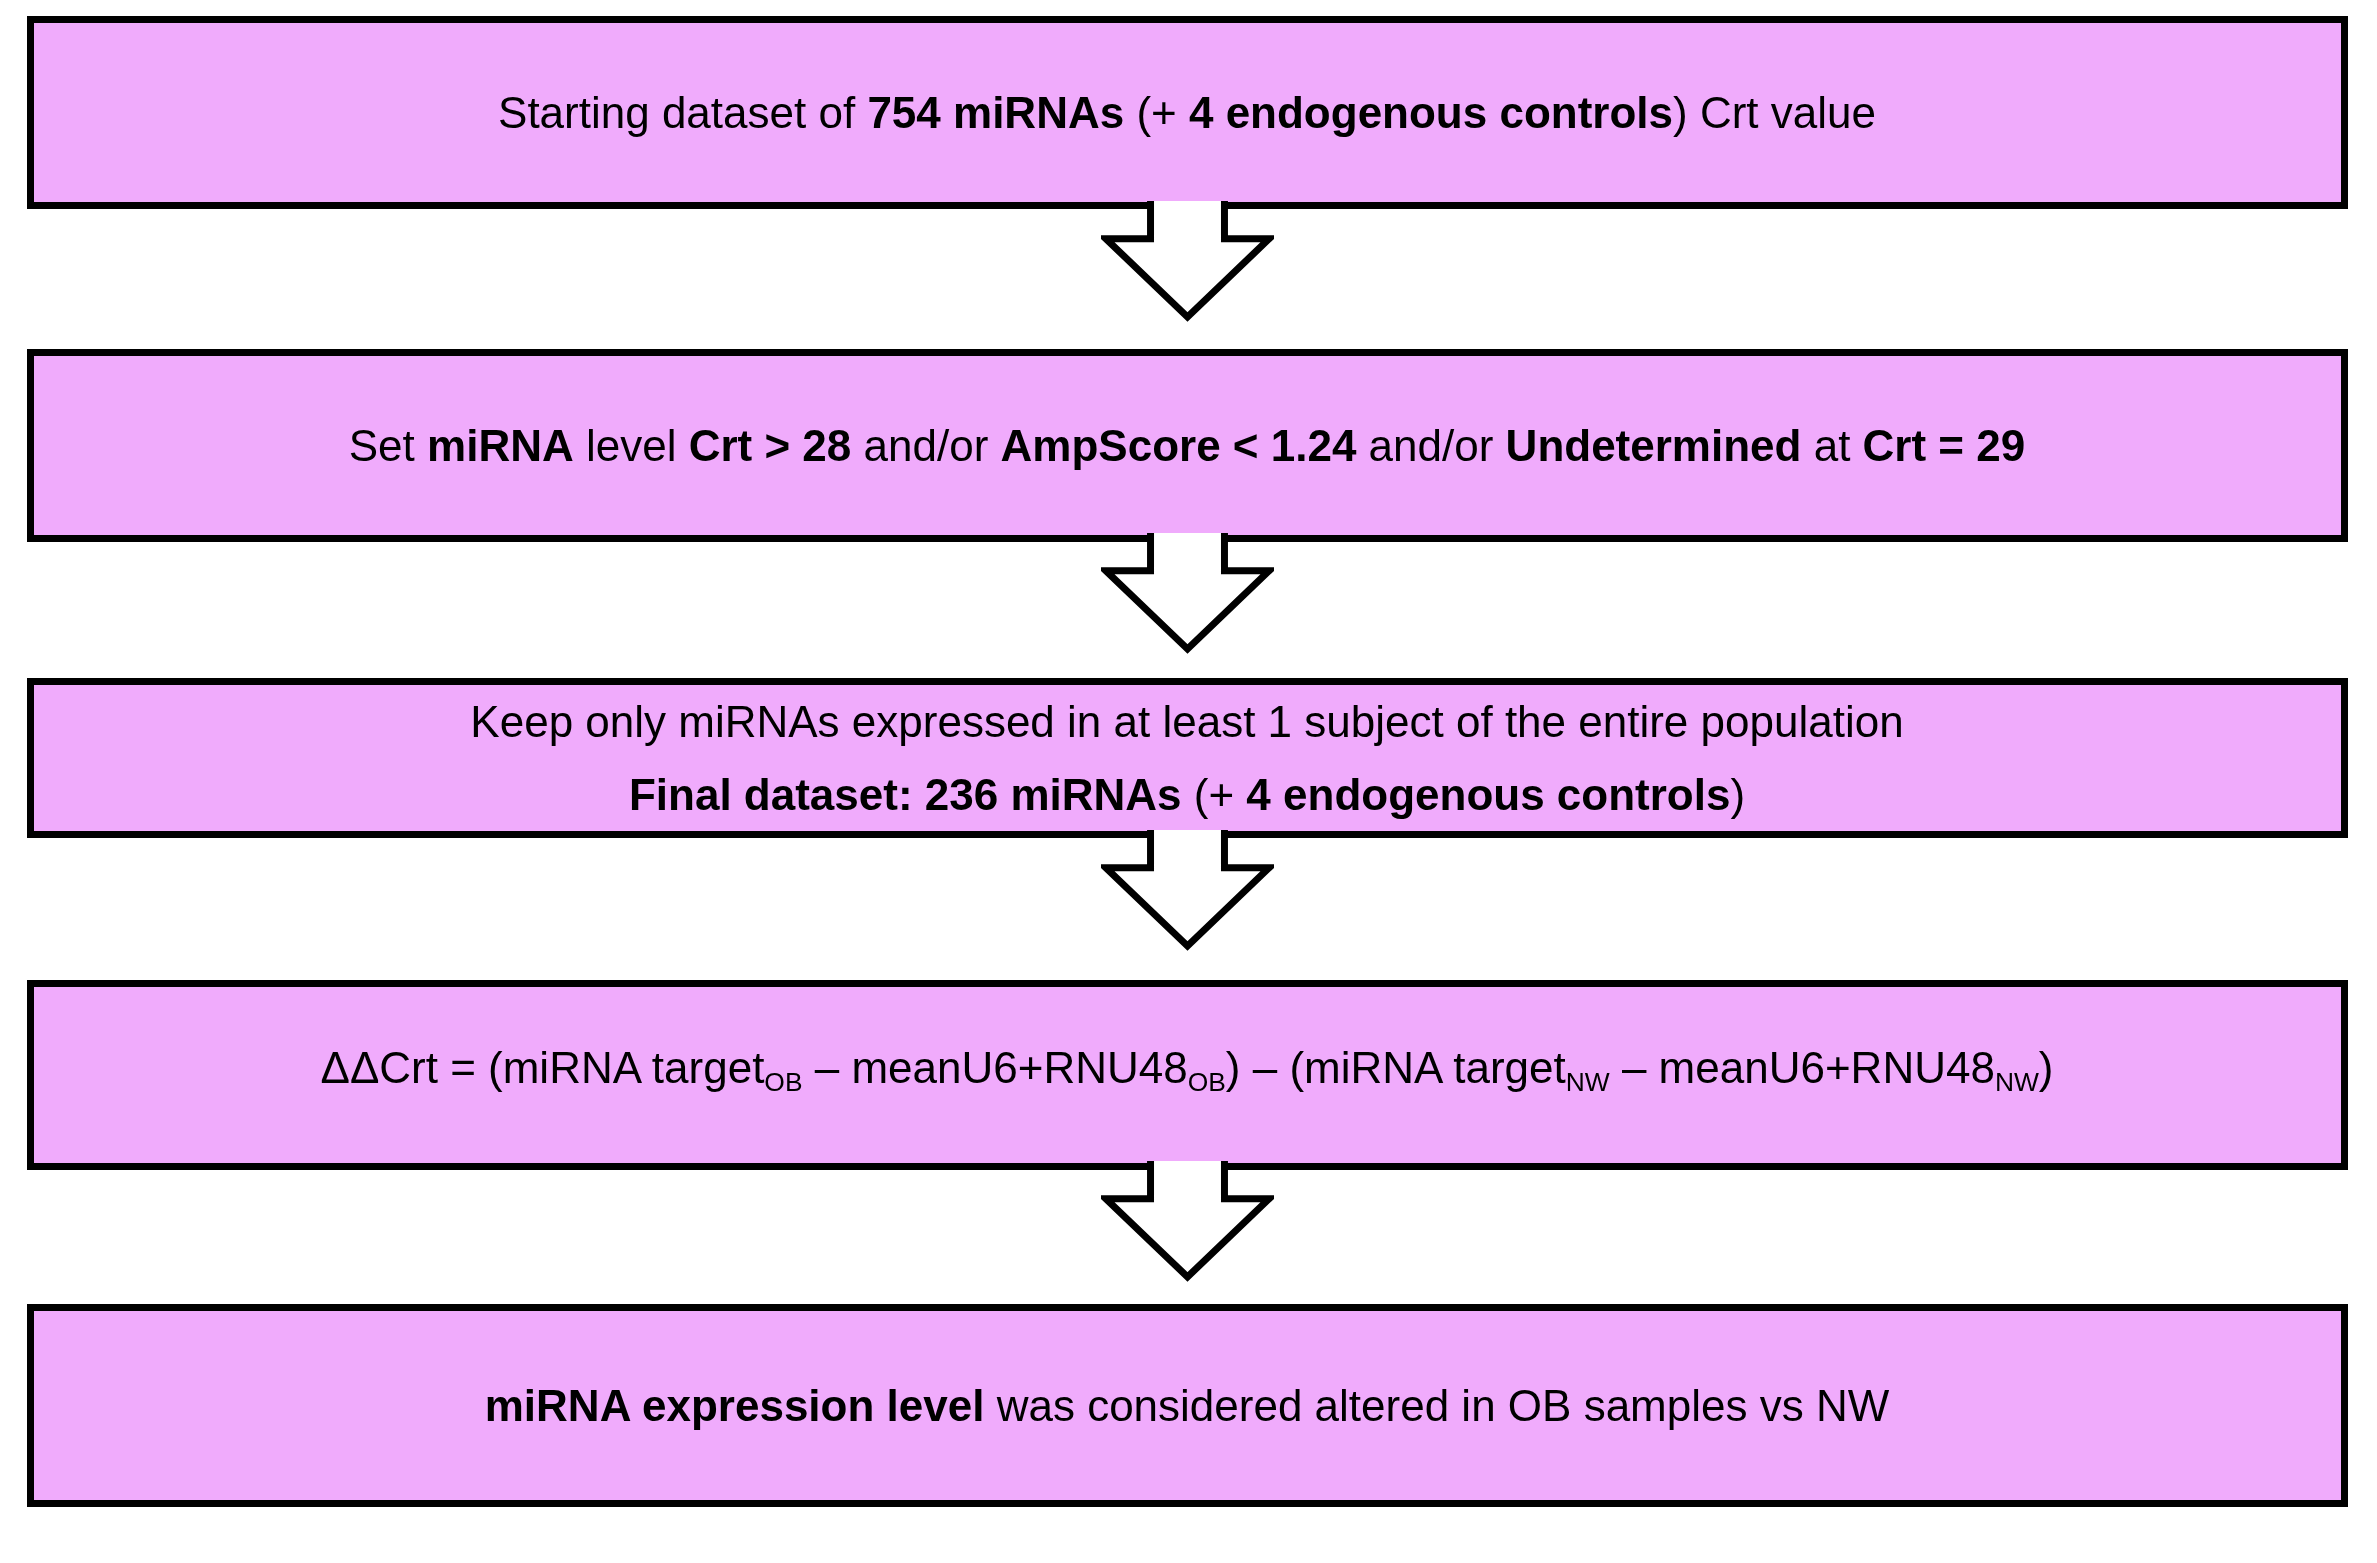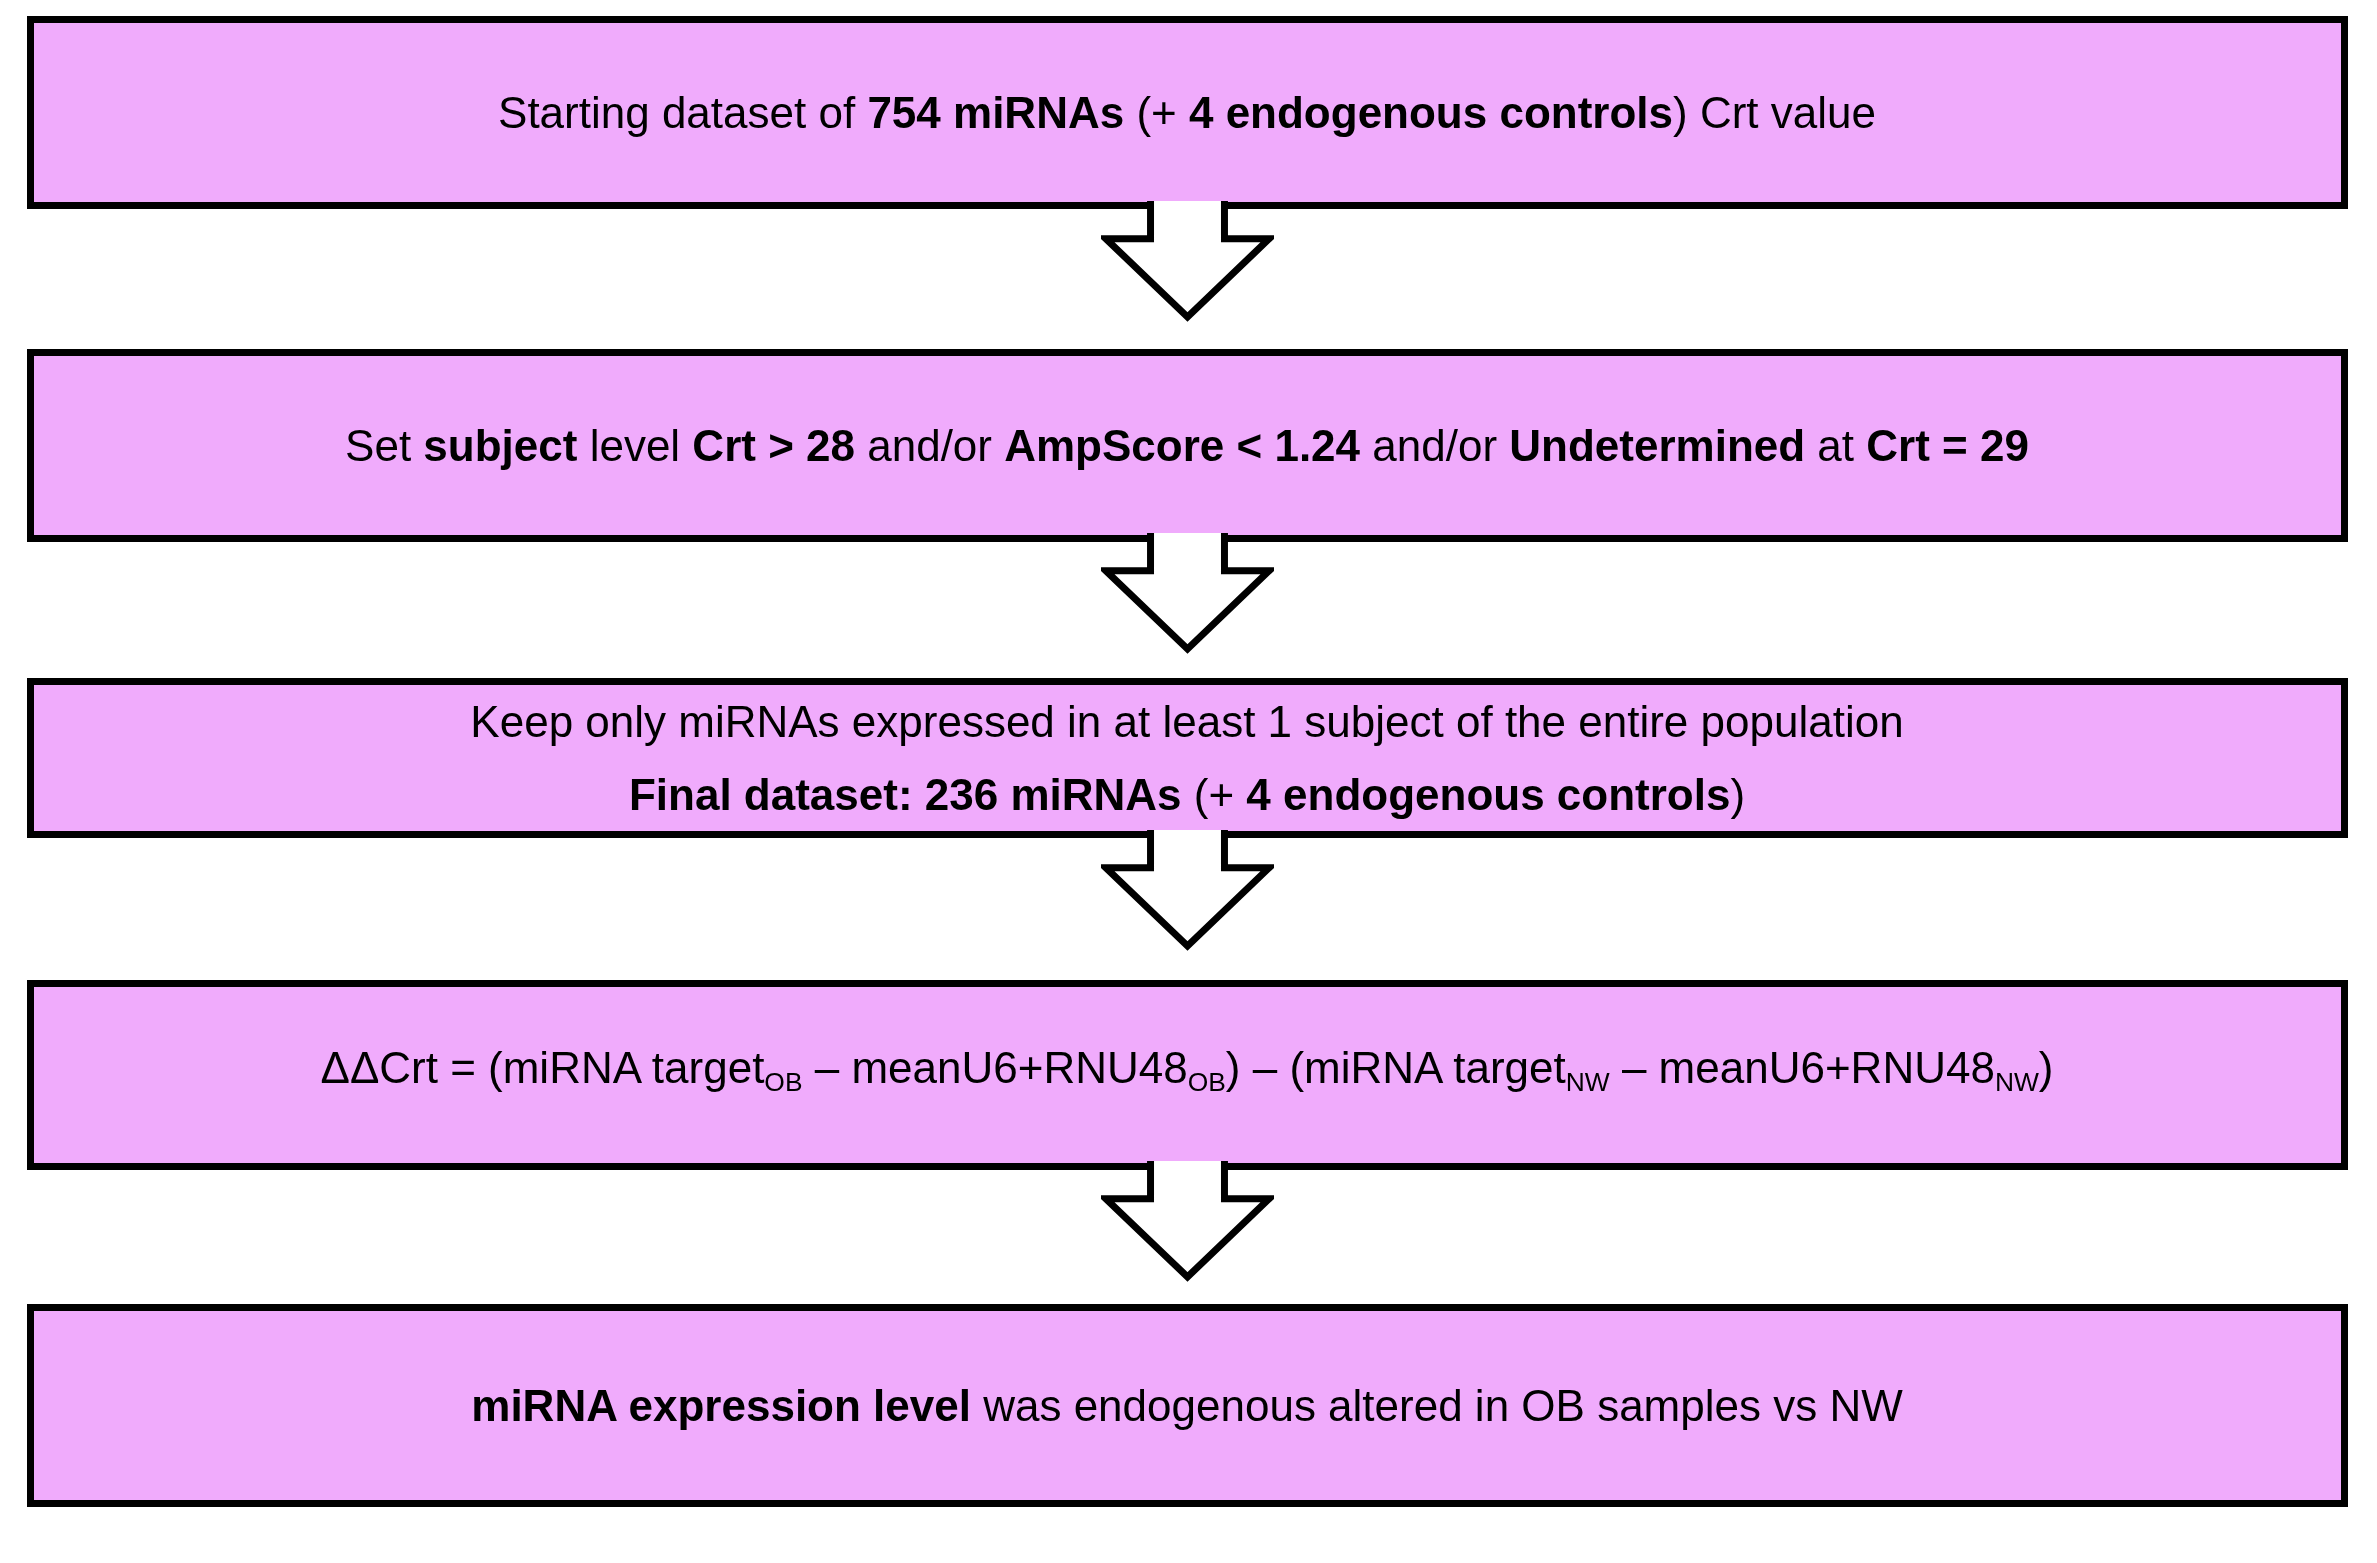--- a/index.html
+++ b/index.html
@@ -62,21 +62,21 @@
         <div class="line"><span>Starting dataset of </span><span class="b">754 miRNAs</span><span> (+ </span><span class="b">4 endogenous controls</span><span>) Crt value</span></div>
       </div>
 
     <div class="arrow-wrap" style="height:148px">
       <svg class="arrow-svg" width="173" height="123" viewBox="0 0 248 176">
         <path d="M71,0 L71,54 L7,54 L124,166 L241,54 L177,54 L177,0" fill="#ffffff" stroke="#000000" stroke-width="10" stroke-linejoin="miter" stroke-miterlimit="12"></path>
       </svg>
     </div>
 
     <div class="box" style="height:193px">
-        <div class="line"><span>Set </span><span class="b">subject</span><span> level </span><span class="b">Crt &gt; 28</span><span> and/or </span><span class="b">AmpScore &lt; 1.24</span><span> and/or </span><span class="b">Undetermined</span><span> at </span><span class="b">Crt = 29</span></div>
+        <div class="line"><span>Set </span><span class="b">miRNA</span><span> level </span><span class="b">Crt &gt; 28</span><span> and/or </span><span class="b">AmpScore &lt; 1.24</span><span> and/or </span><span class="b">Undetermined</span><span> at </span><span class="b">Crt = 29</span></div>
       </div>
 
     <div class="arrow-wrap" style="height:145px">
       <svg class="arrow-svg" width="173" height="123" viewBox="0 0 248 176">
         <path d="M71,0 L71,54 L7,54 L124,166 L241,54 L177,54 L177,0" fill="#ffffff" stroke="#000000" stroke-width="10" stroke-linejoin="miter" stroke-miterlimit="12"></path>
       </svg>
     </div>
 
     <div class="box" style="height:160px">
         <div class="line"><span>Keep only miRNAs expressed in at least 1 subject of the entire population</span></div>
@@ -93,18 +93,18 @@
         <div class="line"><span>ΔΔCrt = (miRNA target</span><span class="sub">OB</span><span> – meanU6+RNU48</span><span class="sub">OB</span><span>) – (miRNA target</span><span class="sub">NW</span><span> – meanU6+RNU48</span><span class="sub">NW</span><span>)</span></div>
       </div>
 
     <div class="arrow-wrap" style="height:143px">
       <svg class="arrow-svg" width="173" height="123" viewBox="0 0 248 176">
         <path d="M71,0 L71,54 L7,54 L124,166 L241,54 L177,54 L177,0" fill="#ffffff" stroke="#000000" stroke-width="10" stroke-linejoin="miter" stroke-miterlimit="12"></path>
       </svg>
     </div>
 
     <div class="box" style="height:203px">
-        <div class="line"><span class="b">miRNA expression level</span><span> was endogenous altered in OB samples vs NW</span></div>
+        <div class="line"><span class="b">miRNA expression level</span><span> was considered altered in OB samples vs NW</span></div>
       </div>
 
   </div>
 </div>
 
 
 </body></html>

